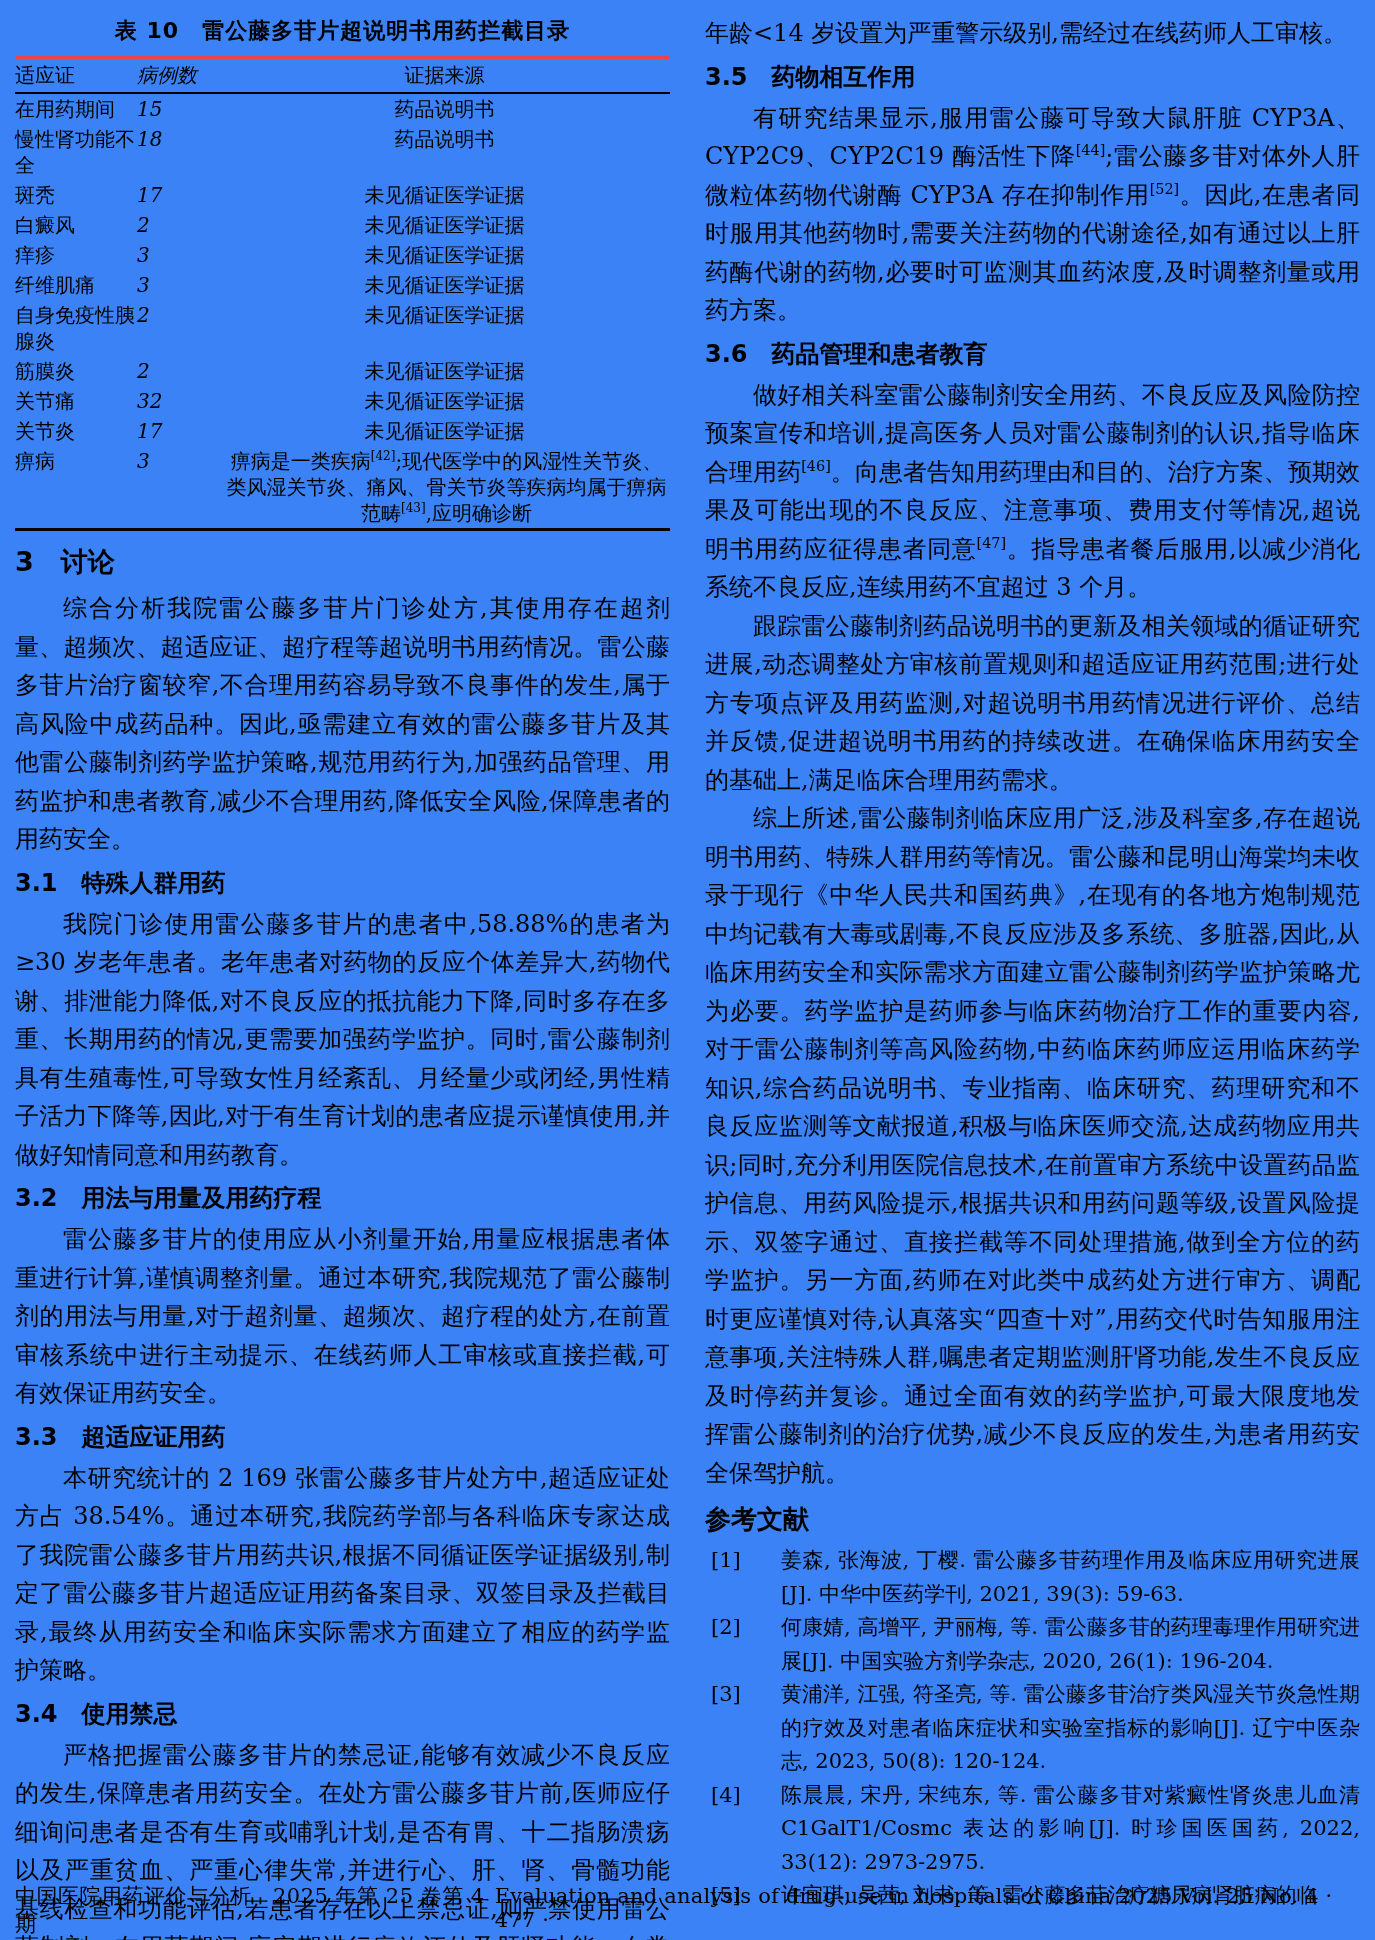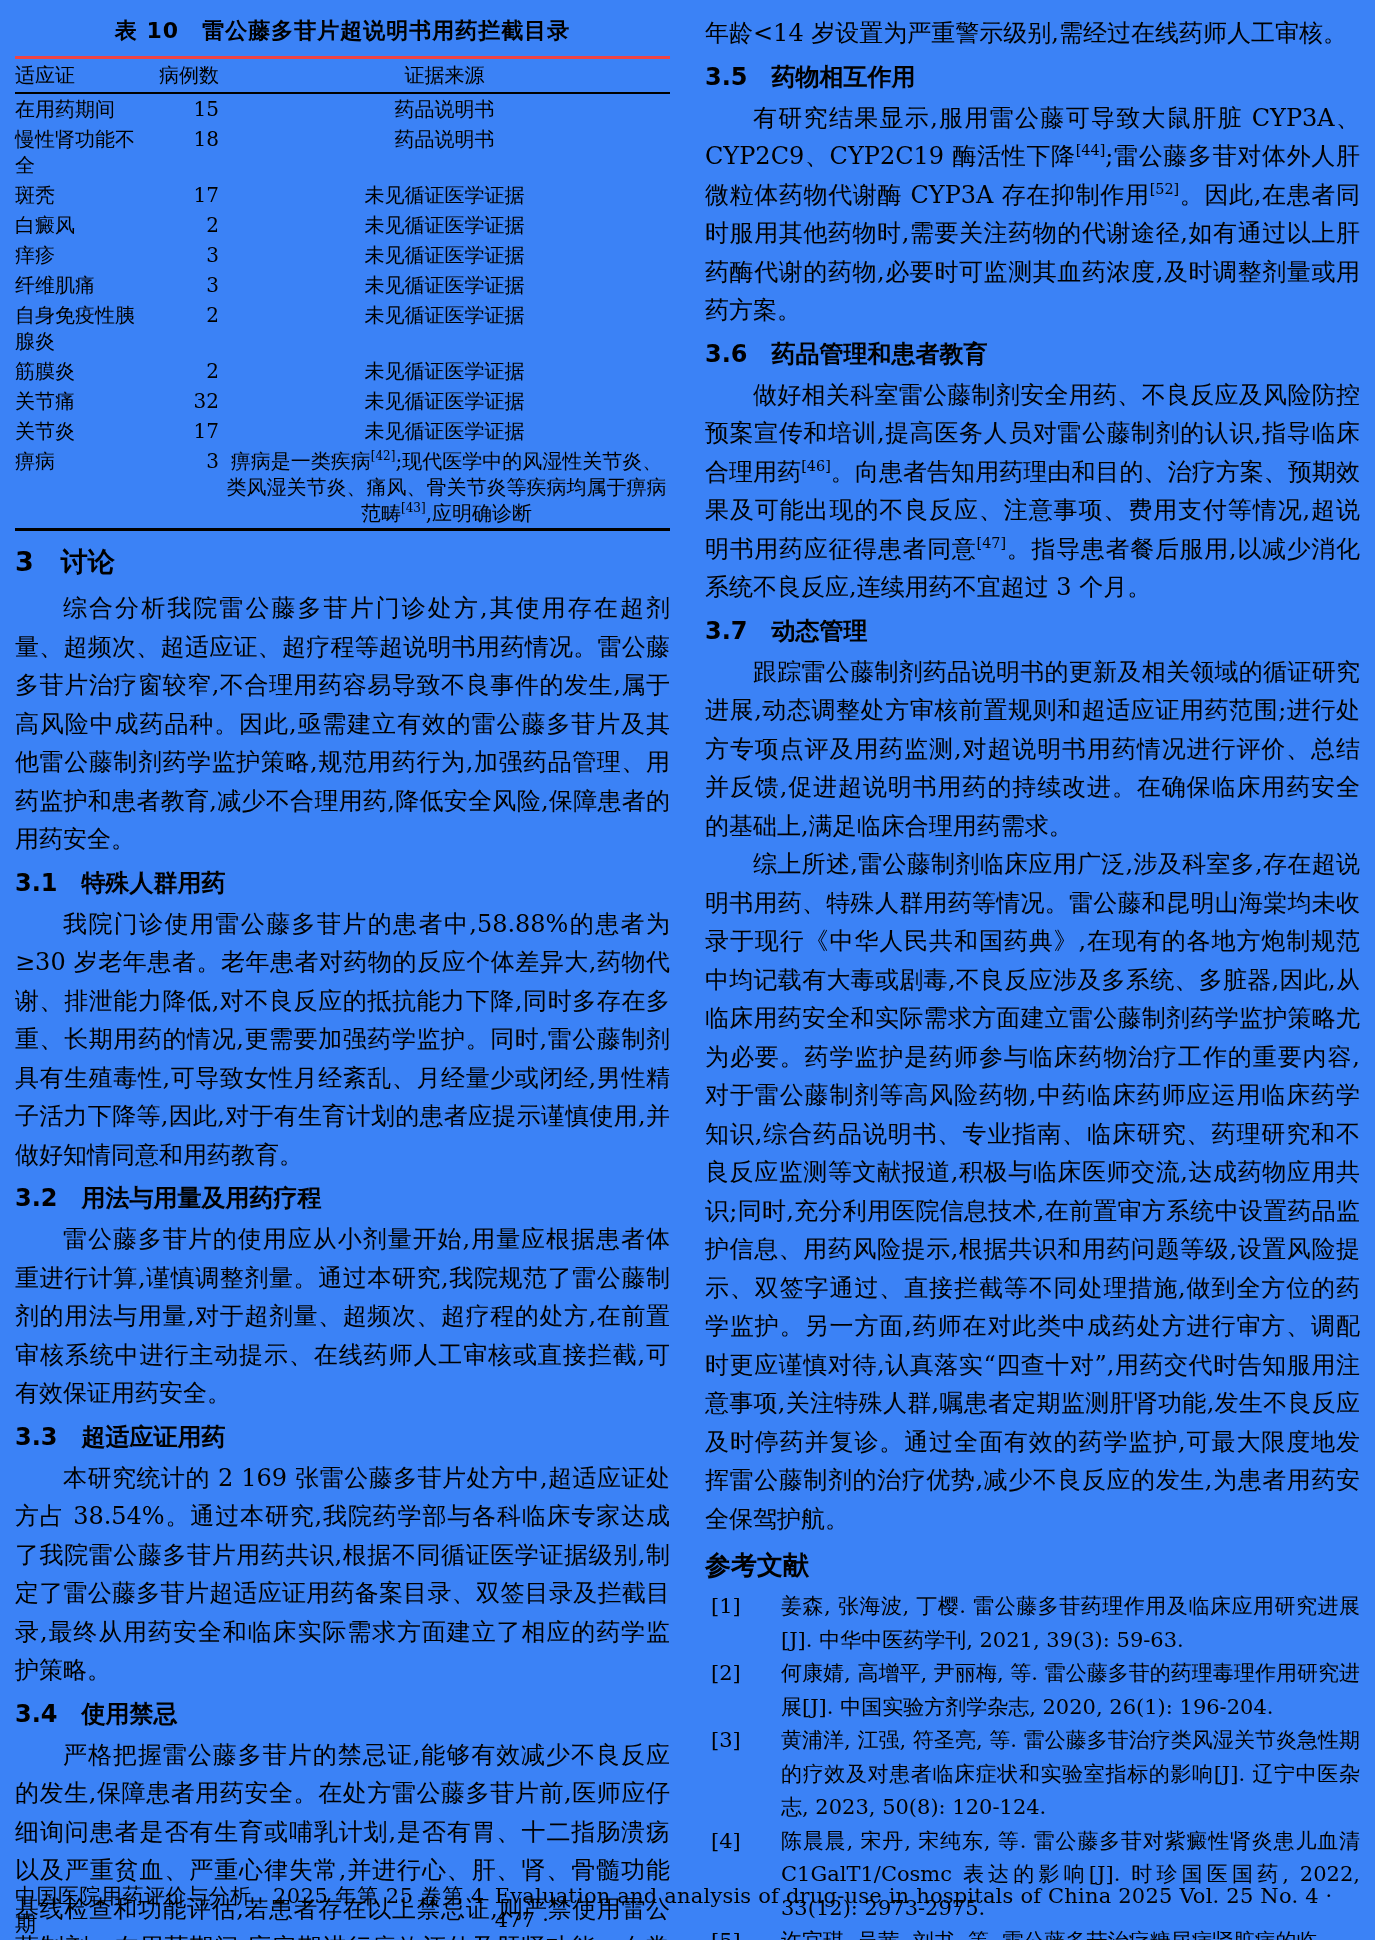--- a/index.html
+++ b/index.html
@@ -34,21 +34,21 @@
     font-size:20px;
   }
   table.tbl th {
     font-weight:normal;
     border-bottom:2px solid #000;
     padding:4px 0 5px 0;
     line-height:24px;
   }
   table.tbl td { padding:2px 0; line-height:26px; vertical-align:top; }
   table.tbl .c0 { text-align:left; width:122px; }
-  table.tbl .c1 { text-align:right; width:82px; }
+  table.tbl .c1 { text-align:left; width:82px;font-style:italic; }
   table.tbl .c2 { text-align:center; }
   table.tbl td.c2.long { text-align:center; padding-left:4px; }
   sup { font-size:0.6em; line-height:0; vertical-align:super; }
 
   
   .flow { margin-top:12px; }
   .col.right .flow { margin-top:2px; }
   .flow p {
     margin:0;
     font-size:24px;
@@ -192,21 +192,20 @@
           <p>严格把握雷公藤多苷片的禁忌证,能够有效减少不良反应的发生,保障患者用药安全。在处方雷公藤多苷片前,医师应仔细询问患者是否有生育或哺乳计划,是否有胃、十二指肠溃疡以及严重贫血、严重心律失常,并进行心、肝、肾、骨髓功能基线检查和功能评估,若患者存在以上禁忌证,则严禁使用雷公藤制剂。在用药期间,应定期进行疗效评估及肝肾功能、血常规、心电图检查,以便及时调整用药,确保患者用药的有效性和安全性。同时,将以上规则嵌入前置审核系统,如处方诊断包含“肝功能不全”“肾功能不全”开具该药设置为拦截;处方</p>
         </div>
     </div>
     <div class="col right">
       <div id="right-flow" class="flow">
           <p class="noindent">年龄&lt;14 岁设置为严重警示级别,需经过在线药师人工审核。</p>
           <div class="h2">3.5　药物相互作用</div>
           <p>有研究结果显示,服用雷公藤可导致大鼠肝脏 CYP3A、CYP2C9、CYP2C19 酶活性下降<sup>[44]</sup>;雷公藤多苷对体外人肝微粒体药物代谢酶 CYP3A 存在抑制作用<sup>[52]</sup>。因此,在患者同时服用其他药物时,需要关注药物的代谢途径,如有通过以上肝药酶代谢的药物,必要时可监测其血药浓度,及时调整剂量或用药方案。</p>
           <div class="h2">3.6　药品管理和患者教育</div>
           <p>做好相关科室雷公藤制剂安全用药、不良反应及风险防控预案宣传和培训,提高医务人员对雷公藤制剂的认识,指导临床合理用药<sup>[46]</sup>。向患者告知用药理由和目的、治疗方案、预期效果及可能出现的不良反应、注意事项、费用支付等情况,超说明书用药应征得患者同意<sup>[47]</sup>。指导患者餐后服用,以减少消化系统不良反应,连续用药不宜超过 3 个月。</p>
-          <div class="h2">3.7　动态管理</div>
           <p>跟踪雷公藤制剂药品说明书的更新及相关领域的循证研究进展,动态调整处方审核前置规则和超适应证用药范围;进行处方专项点评及用药监测,对超说明书用药情况进行评价、总结并反馈,促进超说明书用药的持续改进。在确保临床用药安全的基础上,满足临床合理用药需求。</p>
           <p>综上所述,雷公藤制剂临床应用广泛,涉及科室多,存在超说明书用药、特殊人群用药等情况。雷公藤和昆明山海棠均未收录于现行《中华人民共和国药典》,在现有的各地方炮制规范中均记载有大毒或剧毒,不良反应涉及多系统、多脏器,因此,从临床用药安全和实际需求方面建立雷公藤制剂药学监护策略尤为必要。药学监护是药师参与临床药物治疗工作的重要内容,对于雷公藤制剂等高风险药物,中药临床药师应运用临床药学知识,综合药品说明书、专业指南、临床研究、药理研究和不良反应监测等文献报道,积极与临床医师交流,达成药物应用共识;同时,充分利用医院信息技术,在前置审方系统中设置药品监护信息、用药风险提示,根据共识和用药问题等级,设置风险提示、双签字通过、直接拦截等不同处理措施,做到全方位的药学监护。另一方面,药师在对此类中成药处方进行审方、调配时更应谨慎对待,认真落实“四查十对”,用药交代时告知服用注意事项,关注特殊人群,嘱患者定期监测肝肾功能,发生不良反应及时停药并复诊。通过全面有效的药学监护,可最大限度地发挥雷公藤制剂的治疗优势,减少不良反应的发生,为患者用药安全保驾护航。</p>
           <div class="refs-title">参考文献</div>
           <div class="ref">
             <span class="rlabel">[1]</span>
             <span class="rtext">姜森, 张海波, 丁樱. 雷公藤多苷药理作用及临床应用研究进展[J]. 中华中医药学刊, 2021, 39(3): 59-63.</span>
           </div>
           <div class="ref">
             <span class="rlabel">[2]</span>
             <span class="rtext">何康婧, 高增平, 尹丽梅, 等. 雷公藤多苷的药理毒理作用研究进展[J]. 中国实验方剂学杂志, 2020, 26(1): 196-204.</span>

